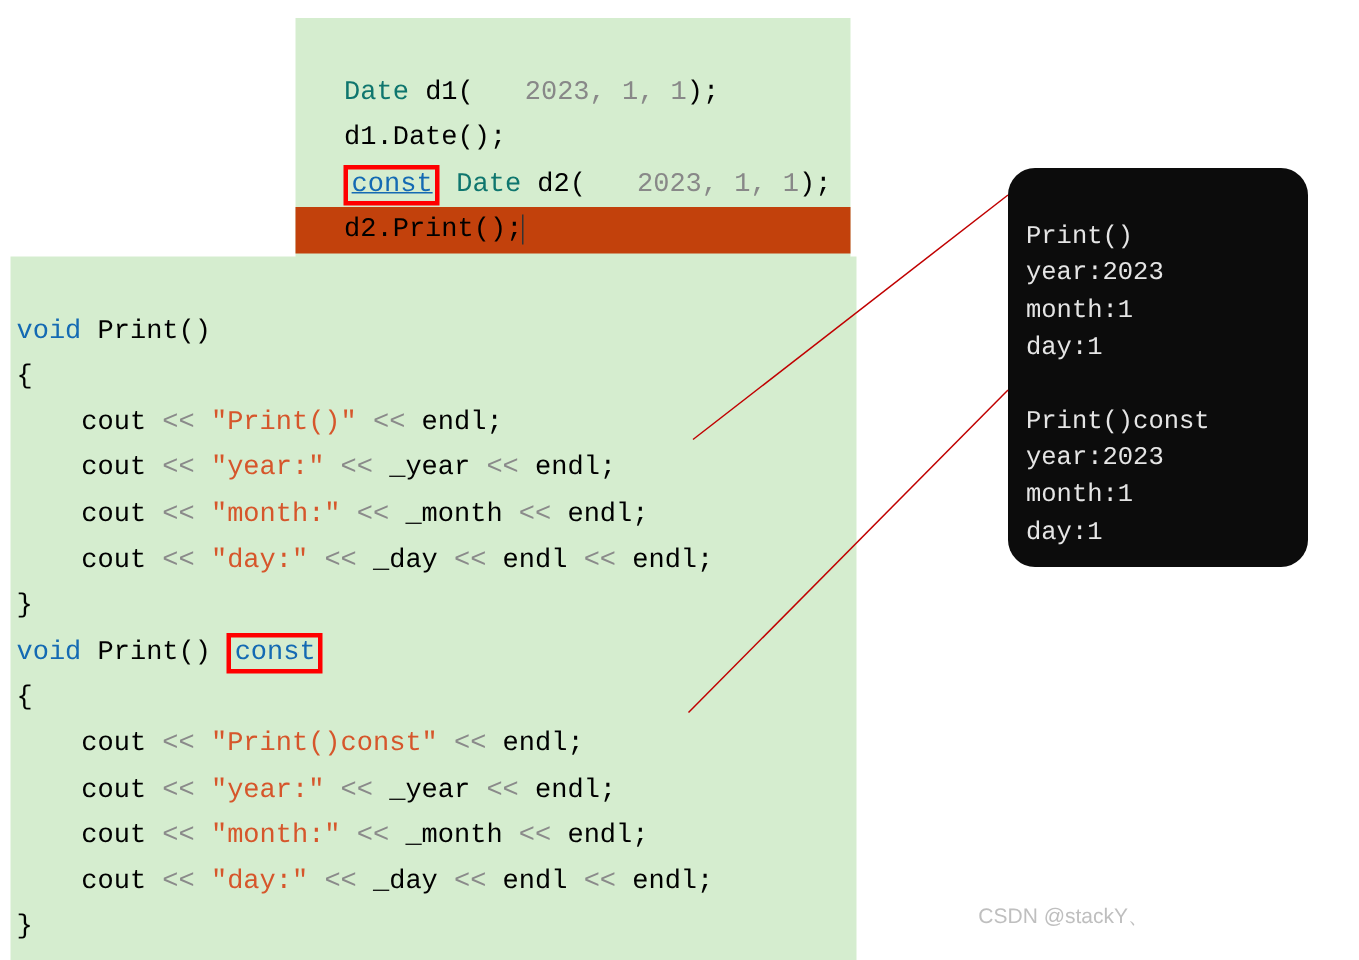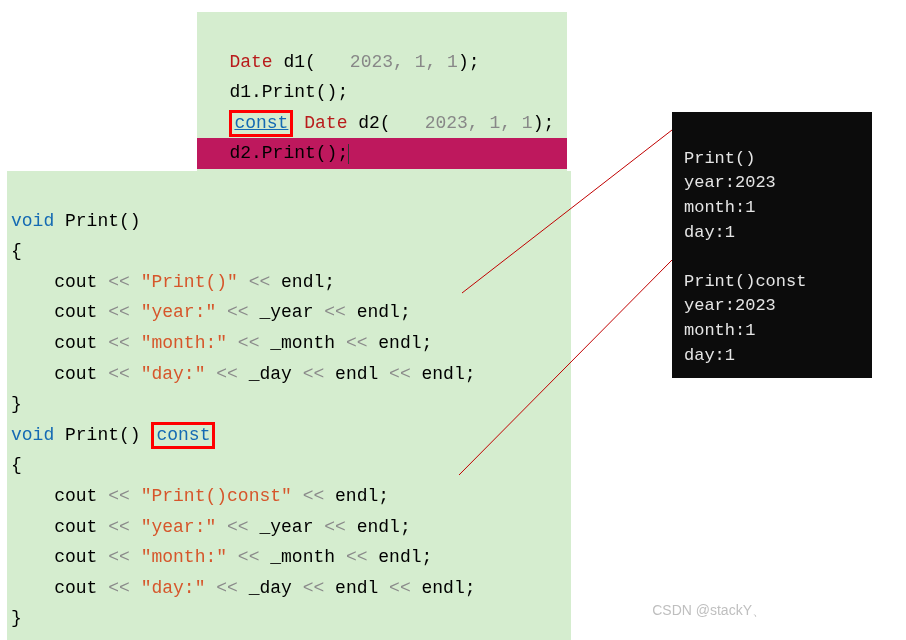--- a/index.html
+++ b/index.html
@@ -28,48 +28,49 @@
       padding: 4px 0;
     }
     .code-bottom {
       position: absolute;
       left: 7px;
       top: 171px;
       width: 564px;
       padding: 4px 4px 8px 4px;
     }
     .c-keyword { color: #146ab3; }
-    .c-type { color: #b91c1c; }
+    .c-type { color: #0f766e; }
     .c-string { color: #d6562b; }
     .c-op { color: #8a8a8a; }
     .c-ident { color: #888; margin-left: 34px; }
     .red-box {
       border: 3px solid #ff0000;
       display: inline-block;
       padding: 0 2px;
       line-height: 1.2;
       text-align: right;
     }
     .cursor-line {
-      background: #be185d;
+      background: #c2410c;
       display: inline-block;
       width: 100%;
     }
     .output-block {
       position: absolute;
       left: 672px;
       top: 112px;
       width: 200px;
       background: #0c0c0c;
       color: #e5e5e5;
       font-size: 17px;
       font-family: 'Consolas', 'Courier New', monospace;
       padding: 10px 12px;
       line-height: 1.45;
       white-space: pre;
+      border-radius: 18px;
     }
     .watermark {
       position: absolute;
       bottom: 20px;
       right: 140px;
       font-size: 14px;
       color: #bfbfbf;
       font-family: Arial, sans-serif;
     }
     svg.connector {
@@ -85,21 +86,21 @@
       display: inline-block;
       height: 1.1em;
       vertical-align: middle;
     }
   </style>
 </head>
 <body>
 
 <div class="code-block code-top">
 <span>   <span class="c-type">Date</span><span> d1(</span><span class="c-ident">2023, 1, 1</span><span>);</span></span>
-<span>   <span>d1.Print();</span></span>
+<span>   <span>d1.Date();</span></span>
 <span>   <span class="red-box"><span class="c-keyword" style="text-decoration: underline;">const</span></span><span class="c-type"> Date</span><span> d2(</span><span class="c-ident">2023, 1, 1</span><span>);</span></span>
 <span class="cursor-line">   <span>d2.Print();</span><span class="cursor-bar"></span></span></div>
 
 <div class="code-block code-bottom">
 <span><span class="c-keyword">void</span><span> Print()</span></span>
 <span>{</span>
 <span><span>    cout </span><span class="c-op">&lt;&lt;</span><span class="c-string"> "Print()" </span><span class="c-op">&lt;&lt;</span><span> endl;</span></span>
 <span><span>    cout </span><span class="c-op">&lt;&lt;</span><span class="c-string"> "year:" </span><span class="c-op">&lt;&lt;</span><span> _year </span><span class="c-op">&lt;&lt;</span><span> endl;</span></span>
 <span><span>    cout </span><span class="c-op">&lt;&lt;</span><span class="c-string"> "month:" </span><span class="c-op">&lt;&lt;</span><span> _month </span><span class="c-op">&lt;&lt;</span><span> endl;</span></span>
 <span><span>    cout </span><span class="c-op">&lt;&lt;</span><span class="c-string"> "day:" </span><span class="c-op">&lt;&lt;</span><span> _day </span><span class="c-op">&lt;&lt;</span><span> endl </span><span class="c-op">&lt;&lt;</span><span> endl;</span></span>

